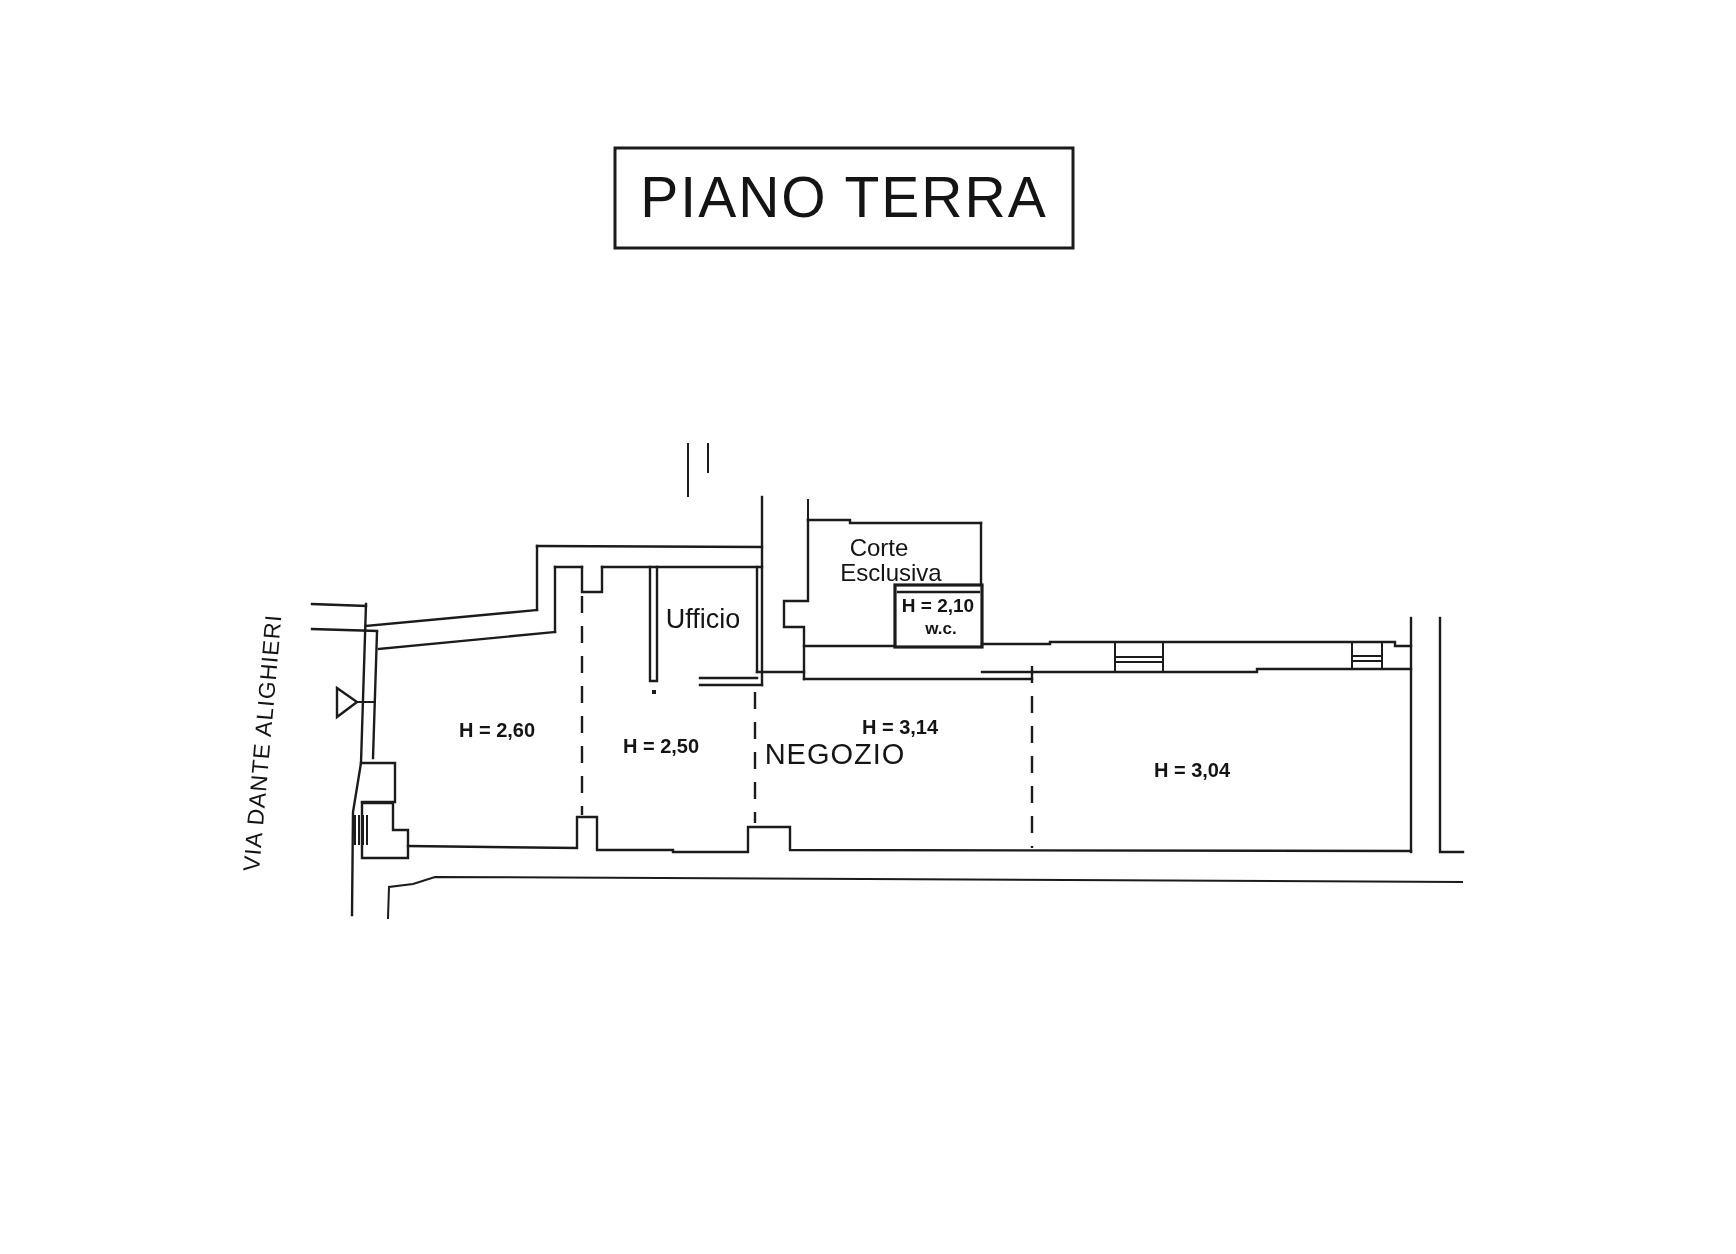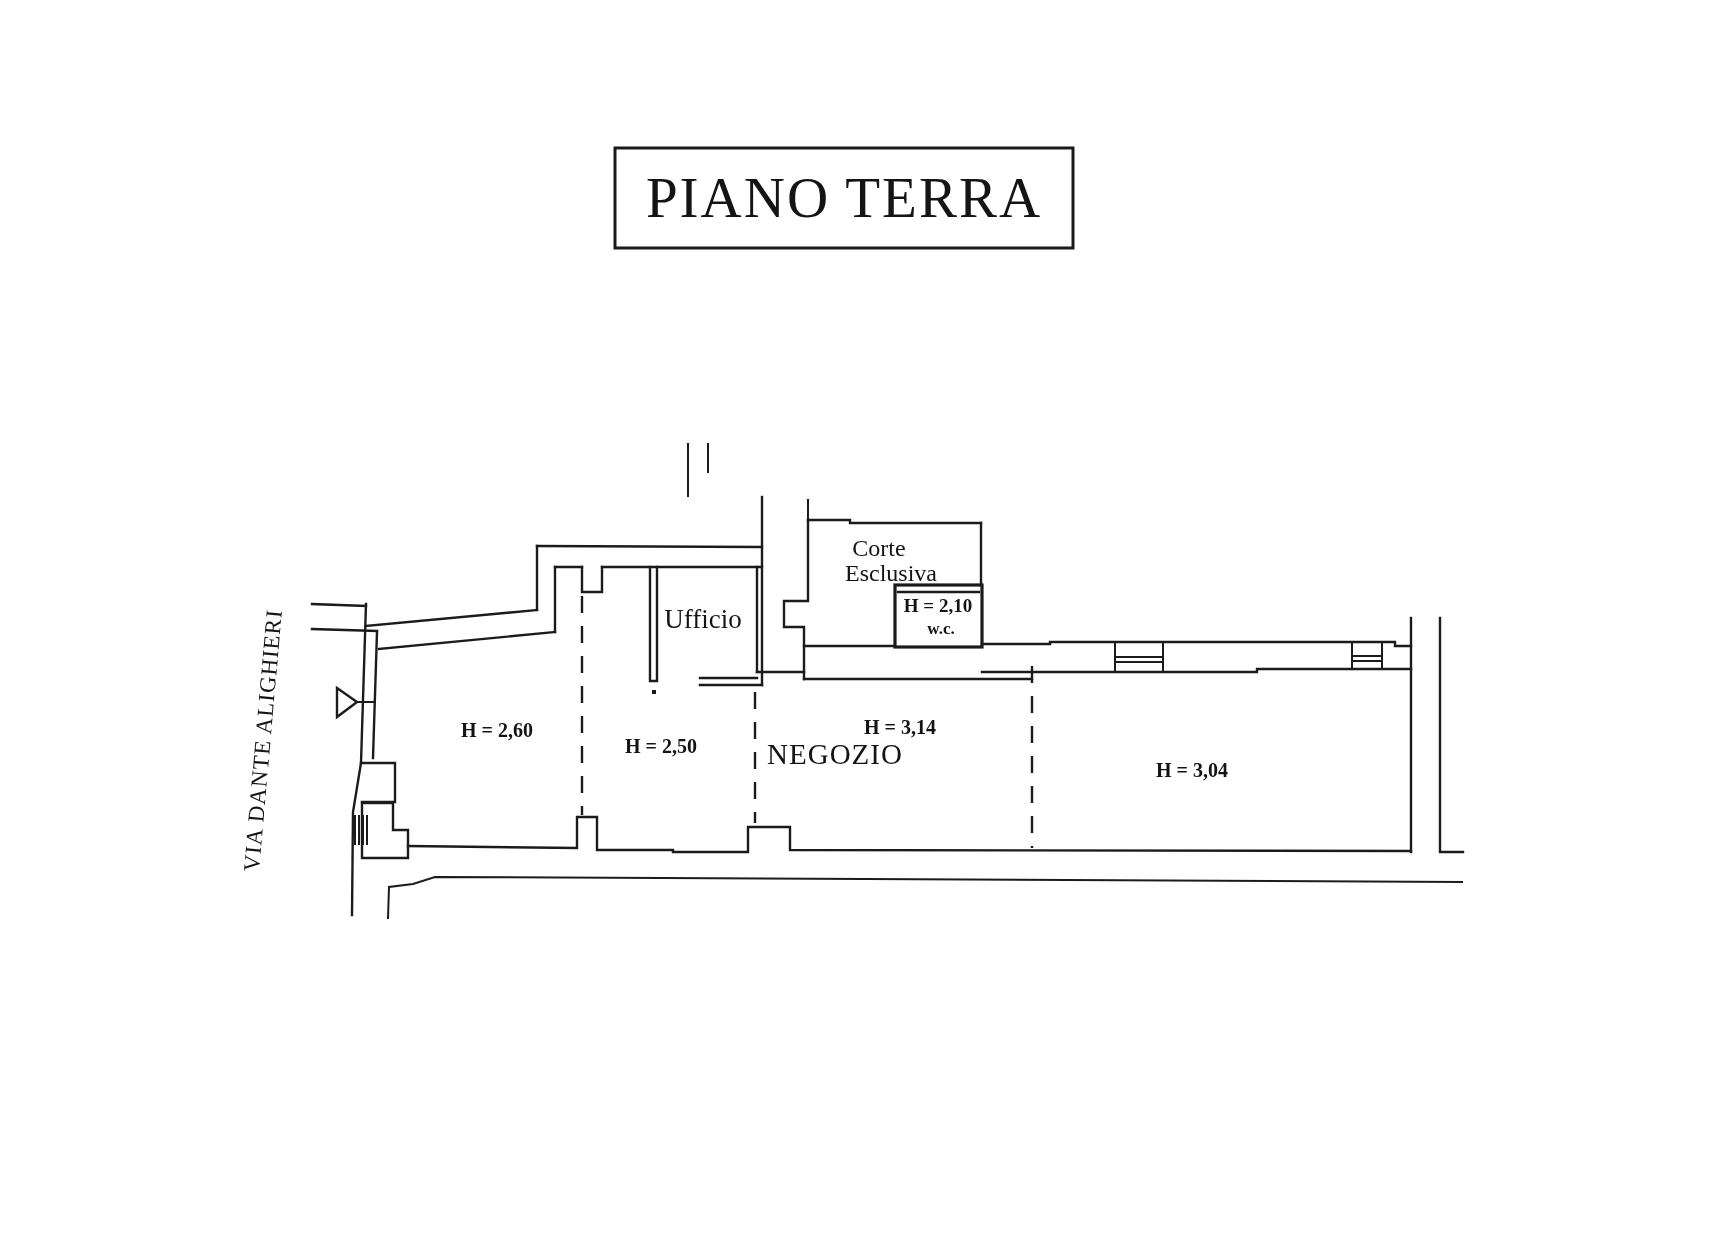--- a/index.html
+++ b/index.html
@@ -1,21 +1,21 @@
 <!DOCTYPE html>
 <html><head>
 <meta charset="utf-8">
 <style>
   html, body { margin: 0; padding: 0; background: #ffffff; }
   #canvas {
     position: relative;
     width: 1736px;
     height: 1254px;
     background: #ffffff;
-    font-family: Liberation Serif, serif;
+    font-family: Liberation Sans, sans-serif;
     overflow: hidden;
   }
   svg { position: absolute; top: 0; left: 0; }
   .wall   { stroke: #1b1b1b; stroke-width: 2.4; fill: none; stroke-linecap: square; stroke-linejoin: miter; }
   .thin   { stroke: #1b1b1b; stroke-width: 2;   fill: none; stroke-linecap: square; }
   .thick  { stroke: #1b1b1b; stroke-width: 3.2; fill: none; stroke-linecap: square; }
   .dashed { stroke: #1b1b1b; stroke-width: 2.4; fill: none; stroke-dasharray: 17 13; }
   .titlebox { stroke: #1b1b1b; stroke-width: 3; fill: #ffffff; }
   text { fill: #141414; }
   .title-text  { font-size: 57px; letter-spacing: 2px; }

